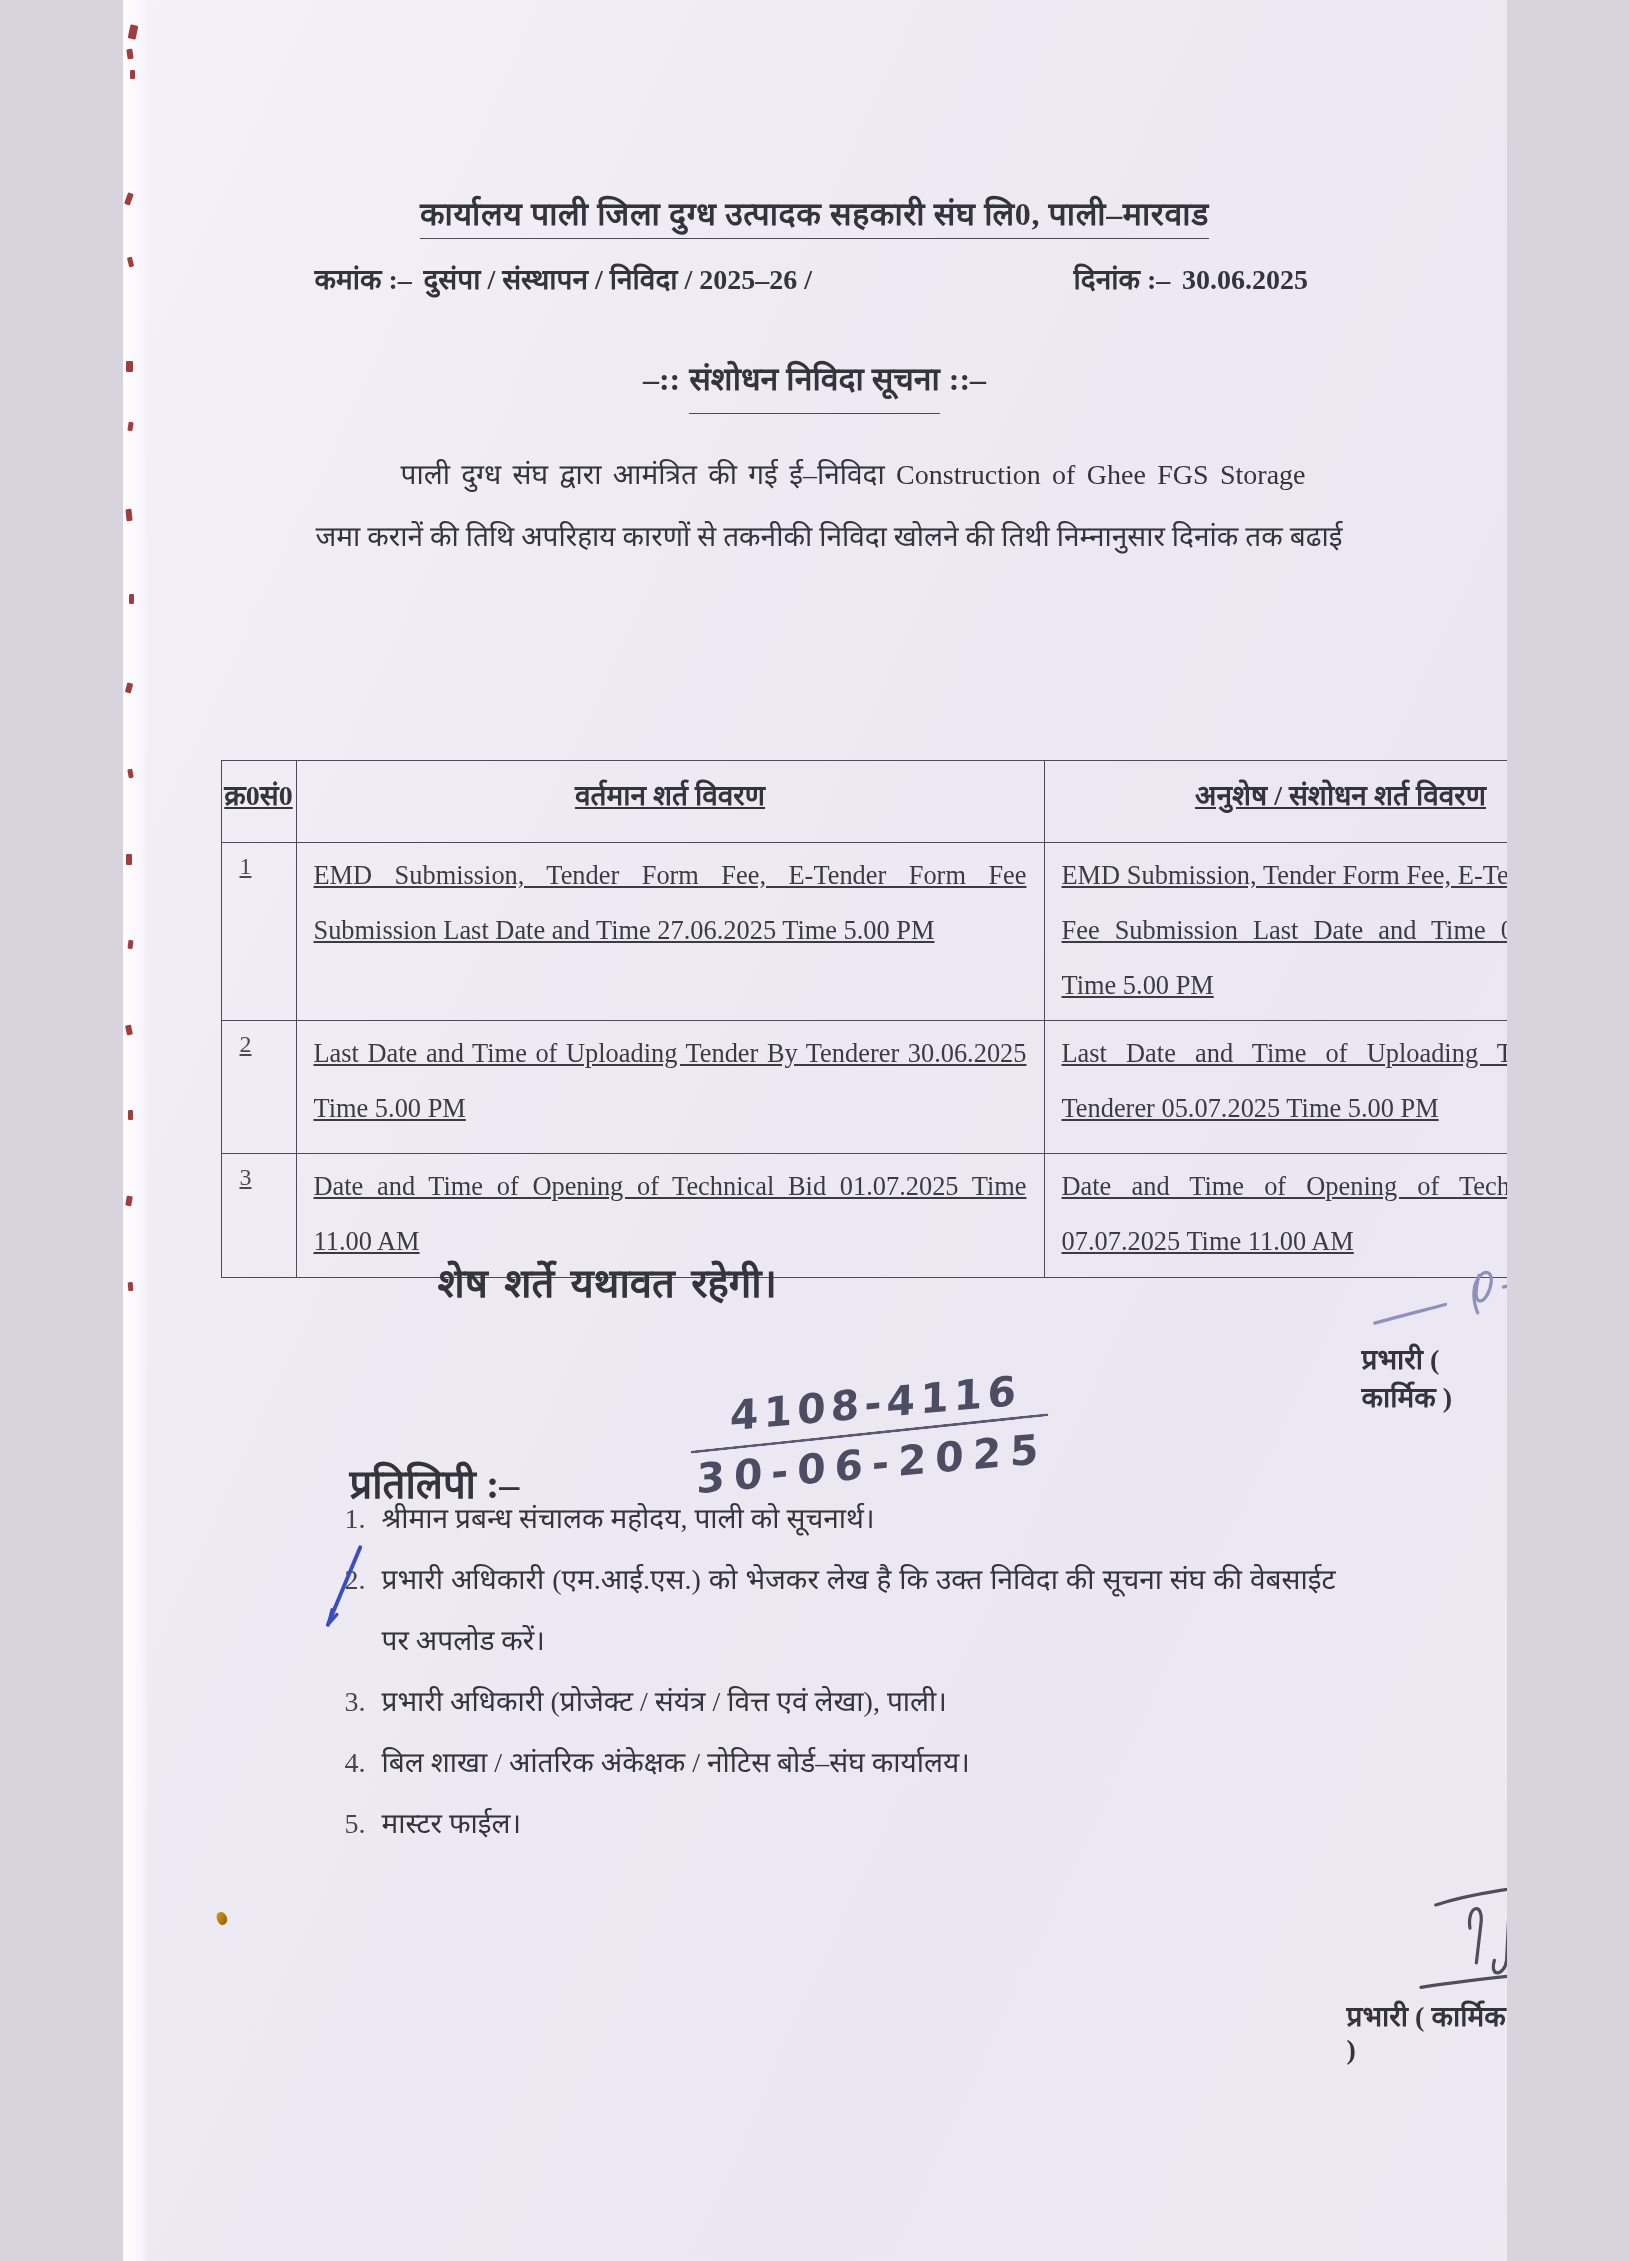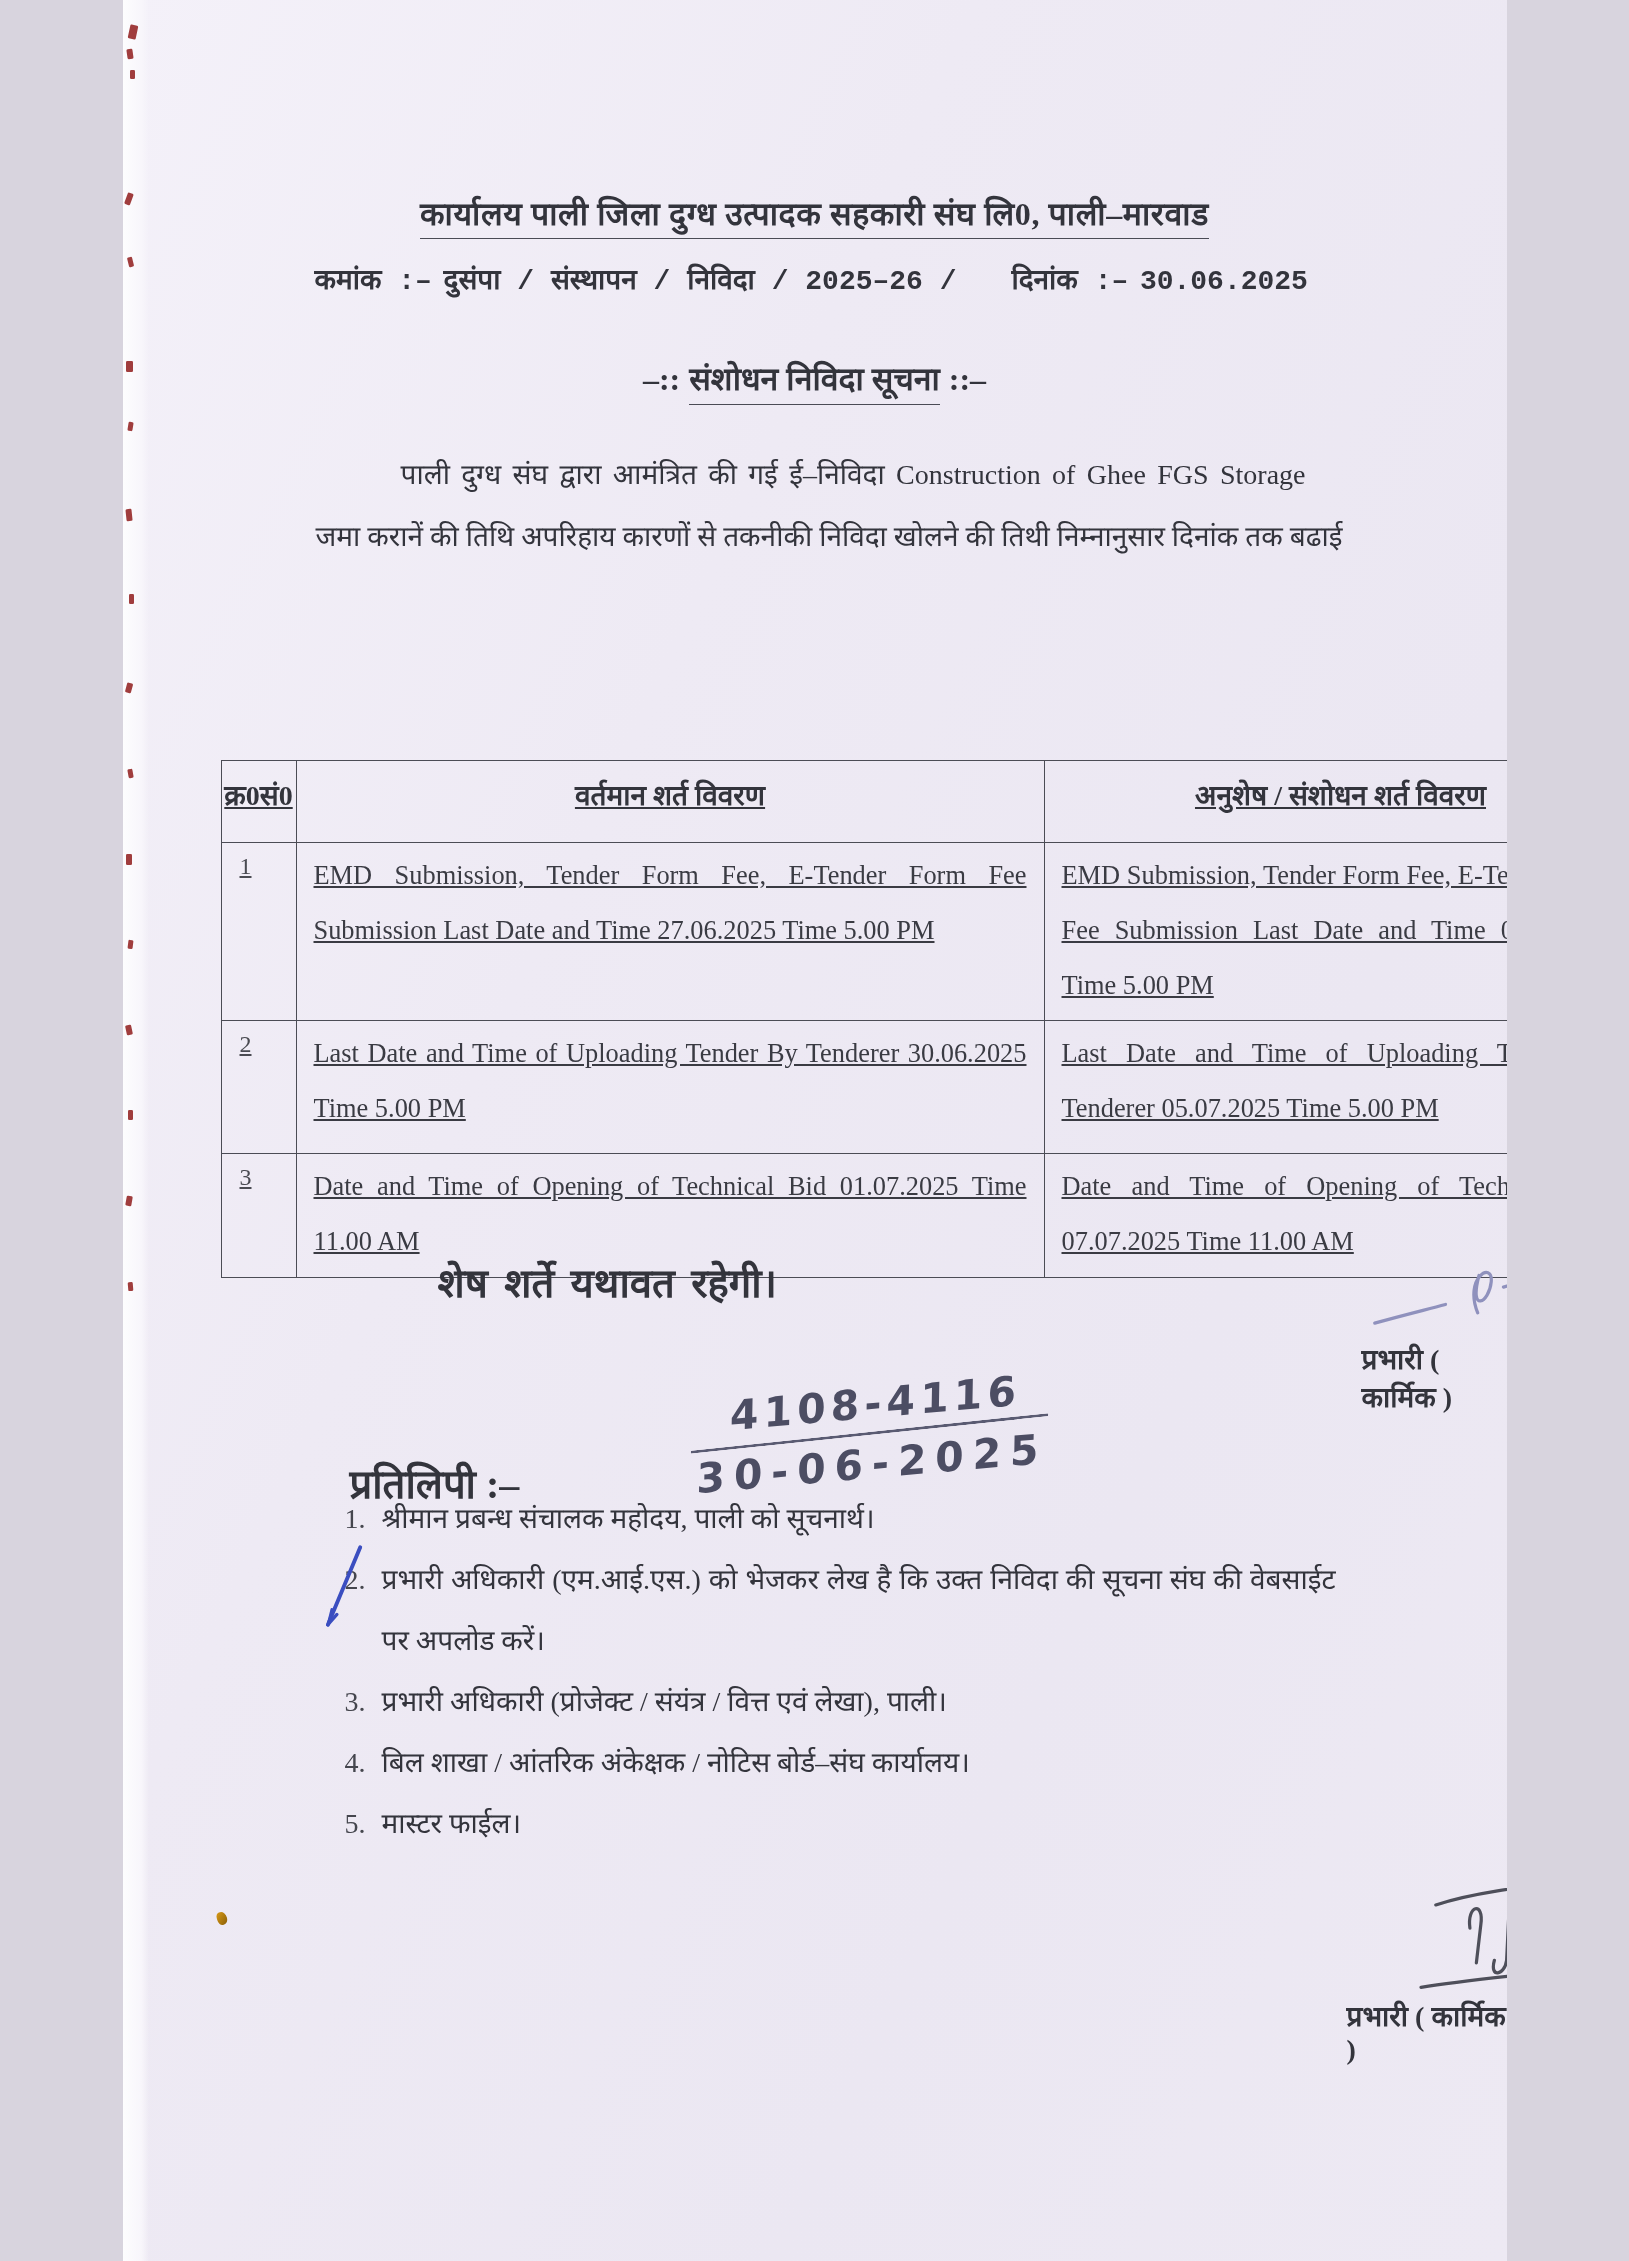--- a/index.html
+++ b/index.html
@@ -23,24 +23,24 @@
   .doc-header { position:absolute; left:0; right:0; top:191px; text-align:center; }
   .doc-header .t {
     font-size:32px; font-weight:700; letter-spacing:0.6px;
     border-bottom:1.9px solid #4a4b55; padding-bottom:6.4px;
   }
   .ref-row {
     position:absolute; left:192px; right:187px; top:259px;
     display:flex; justify-content:space-between;
     font-size:28px; font-weight:600;
   }
-  .ref-left span, .ref-right span { margin-right:11.6px;font-family:Liberation Mono, monospace; }
+  .ref-left span, .ref-right span { margin-right:11.6px; }
 
   .notice-title { position:absolute; left:0; right:0; top:356px; text-align:center; font-size:32px; font-weight:700; }
-  .notice-title .mid { border-bottom:1.9px solid #4a4b55; padding-bottom:7px; margin:16px 9px;text-align:center; }
+  .notice-title .mid { border-bottom:1.9px solid #4a4b55; padding-bottom:16px; margin:16px 9px;text-align:center; }
 
   .para { position:absolute; left:193px; right:201px; top:444px; font-size:28px; line-height:62px; }
   .para-line { text-align:justify; text-align-last:justify; white-space:nowrap; }
   .para-line.first { padding-left:85px; }
   .para-line.last { text-align-last:left; white-space:normal; }
 
   table.tender {
     position:absolute; left:98px; top:760px; width:1416px;
     border-collapse:collapse; table-layout:fixed;
   }

